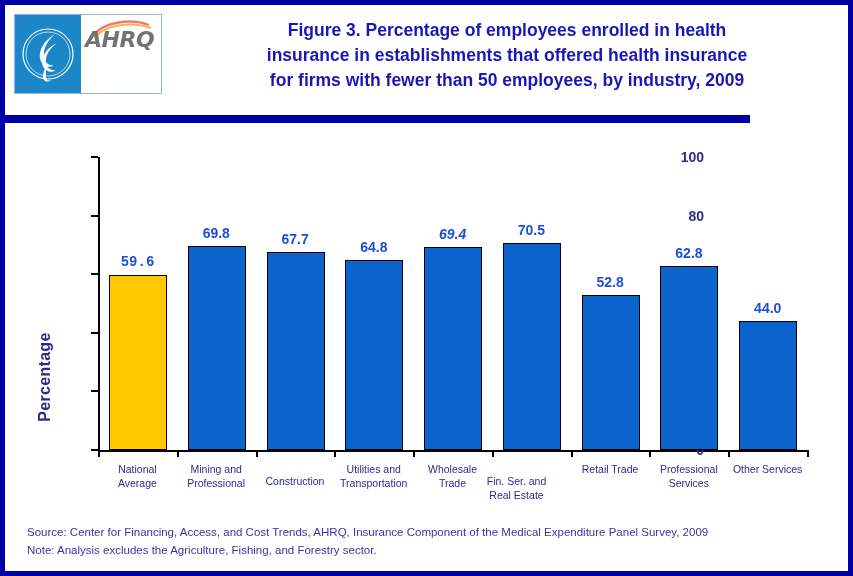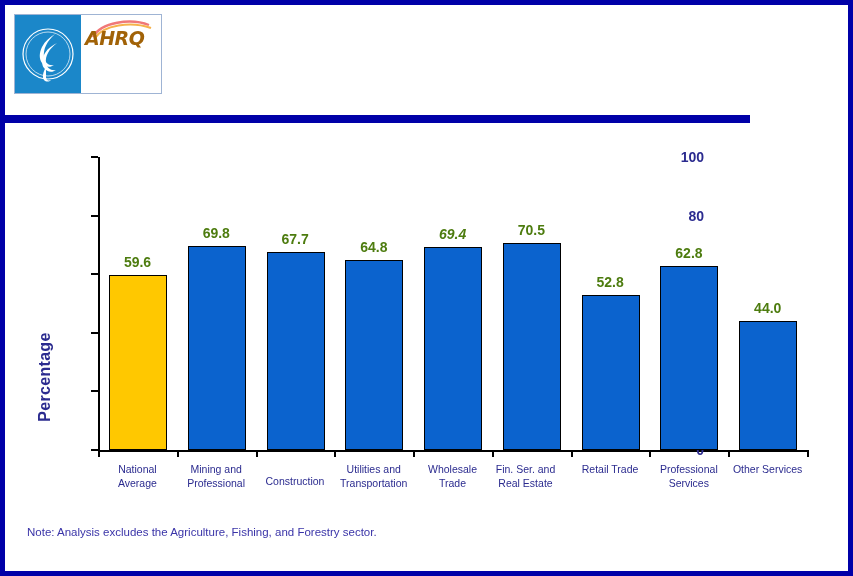--- a/index.html
+++ b/index.html
@@ -60,23 +60,23 @@
     background: #ffffff;
     overflow: hidden;
   }
   .ahrq-word {
     position: absolute;
     left: 4px;
     top: 14px;
     font-family: "DejaVu Sans", sans-serif;
     font-weight: bold;
     font-style: italic;
-    font-size: 19px;
+    font-size: 22px;
     letter-spacing: -0.5px;
-    color: #a16207;
+    color: #737373;
     line-height: 1;
   }
   .ahrq-arc {
     position: absolute;
     left: 10px;
     top: 4px;
     width: 62px;
     height: 20px;
   }
   .ahrq-tag {
@@ -194,21 +194,21 @@
     left: 11px;
     width: 58px;
     box-sizing: border-box;
     border: 1.5px solid #000000;
   }
   .bar-value {
     position: absolute;
     left: 0;
     width: 79px;
     text-align: center;
-    color: #4d7c0f;
+    color: #1d4ed8;
     font-weight: bold;
     font-size: 14px;
     line-height: 14px;
   }
   .xtick {
     position: absolute;
     top: 293px;
     width: 2px;
     height: 7px;
     background: #000000;
@@ -258,20 +258,25 @@
       </div>
       <div class="logo-right">
         <svg class="ahrq-arc" viewBox="0 0 62 20">
           <path d="M2 18 C10 3 40 -1 58 6" fill="none" stroke="#f07878" stroke-width="2.4"></path>
           <path d="M4 19 C12 6 40 2 60 9" fill="none" stroke="#f6b24a" stroke-width="2.2"></path>
         </svg>
         <div class="ahrq-word">AHRQ</div>
       </div>
     </div>
 
+    <div class="title">
+      <span class="title-line">Figure 3. Percentage of employees enrolled in health</span>
+      <span class="title-line">insurance in establishments that offered health insurance</span>
+      <span class="title-line">for firms with fewer than 50 employees, by industry, 2009</span>
+    </div>
   </div>
 
   <div class="header-rule"></div>
 
   <div class="chart">
     <div class="ylabel">Percentage</div>
 
     <div class="plot">
       <div class="axis-y"></div>
       <div class="axis-x"></div>
@@ -283,21 +288,21 @@
           <div class="ytick" style="top: 174.8px;"></div>
           <div class="ytick-label" style="top: 168.8px;">40</div>
           <div class="ytick" style="top: 116.2px;"></div>
           <div class="ytick-label" style="top: 110.2px;">60</div>
           <div class="ytick" style="top: 57.6px;"></div>
           <div class="ytick-label" style="top: 51.6px;">80</div>
           <div class="ytick" style="top: -1px;"></div>
           <div class="ytick-label" style="top: -7px;">100</div>
         </div>
       <div class="bars" id="bars">
-          <div class="bar-slot" style="left: 0px;">
+          <div class="bar-slot" style="left: 0px; font-family: Liberation Mono, monospace;">
             <div class="bar" style="height: 174.628px; background: rgb(255, 200, 0);"></div>
             <div class="bar-value" style="bottom: 180.628px;">59.6</div>
           </div>
           <div class="bar-slot" style="left: 78.7778px;">
             <div class="bar" style="height: 204.514px; background: rgb(11, 99, 206);"></div>
             <div class="bar-value" style="bottom: 210.514px;">69.8</div>
           </div>
           <div class="bar-slot" style="left: 157.556px;">
             <div class="bar" style="height: 198.361px; background: rgb(11, 99, 206);"></div>
             <div class="bar-value" style="bottom: 204.361px;">67.7</div>
@@ -338,25 +343,26 @@
           <div class="xtick" style="left: 630.222px;"></div>
           <div class="xtick" style="left: 709px;"></div>
           <div class="xtick" style="left: 0px;"></div>
         </div>
       <div id="xlabels">
           <div class="xlabel" style="left: -8.11111px;"><span>National</span><br><span>Average</span></div>
           <div class="xlabel" style="left: 70.6667px;"><span>Mining and</span><br><span>Professional</span></div>
           <div class="xlabel" style="left: 149.444px; margin-top: 12px;"><span>Construction</span></div>
           <div class="xlabel" style="left: 228.222px;"><span>Utilities and</span><br><span>Transportation</span></div>
           <div class="xlabel" style="left: 307px;"><span>Wholesale</span><br><span>Trade</span></div>
-          <div class="xlabel" style="left: 380px;"><span>Fin. Ser. and</span><br><span>Real Estate</span></div>
+          <div class="xlabel" style="left: 371px; margin-top: 12px;"><span>Fin. Ser. and</span><br><span>Real Estate</span></div>
           <div class="xlabel" style="left: 464.556px;"><span>Retail Trade</span></div>
           <div class="xlabel" style="left: 543.333px;"><span>Professional</span><br><span>Services</span></div>
           <div class="xlabel" style="left: 622.111px;"><span>Other Services</span></div>
         </div>
     </div>
   </div>
 
   <div class="footer">
+    <span class="footer-line">Source: Center for Financing, Access, and Cost Trends, AHRQ, Insurance Component of the Medical Expenditure Panel Survey, 2009</span>
     <span class="footer-line">Note: Analysis excludes the Agriculture, Fishing, and Forestry sector.</span>
   </div>
 
 </div>
 
 </body></html>

